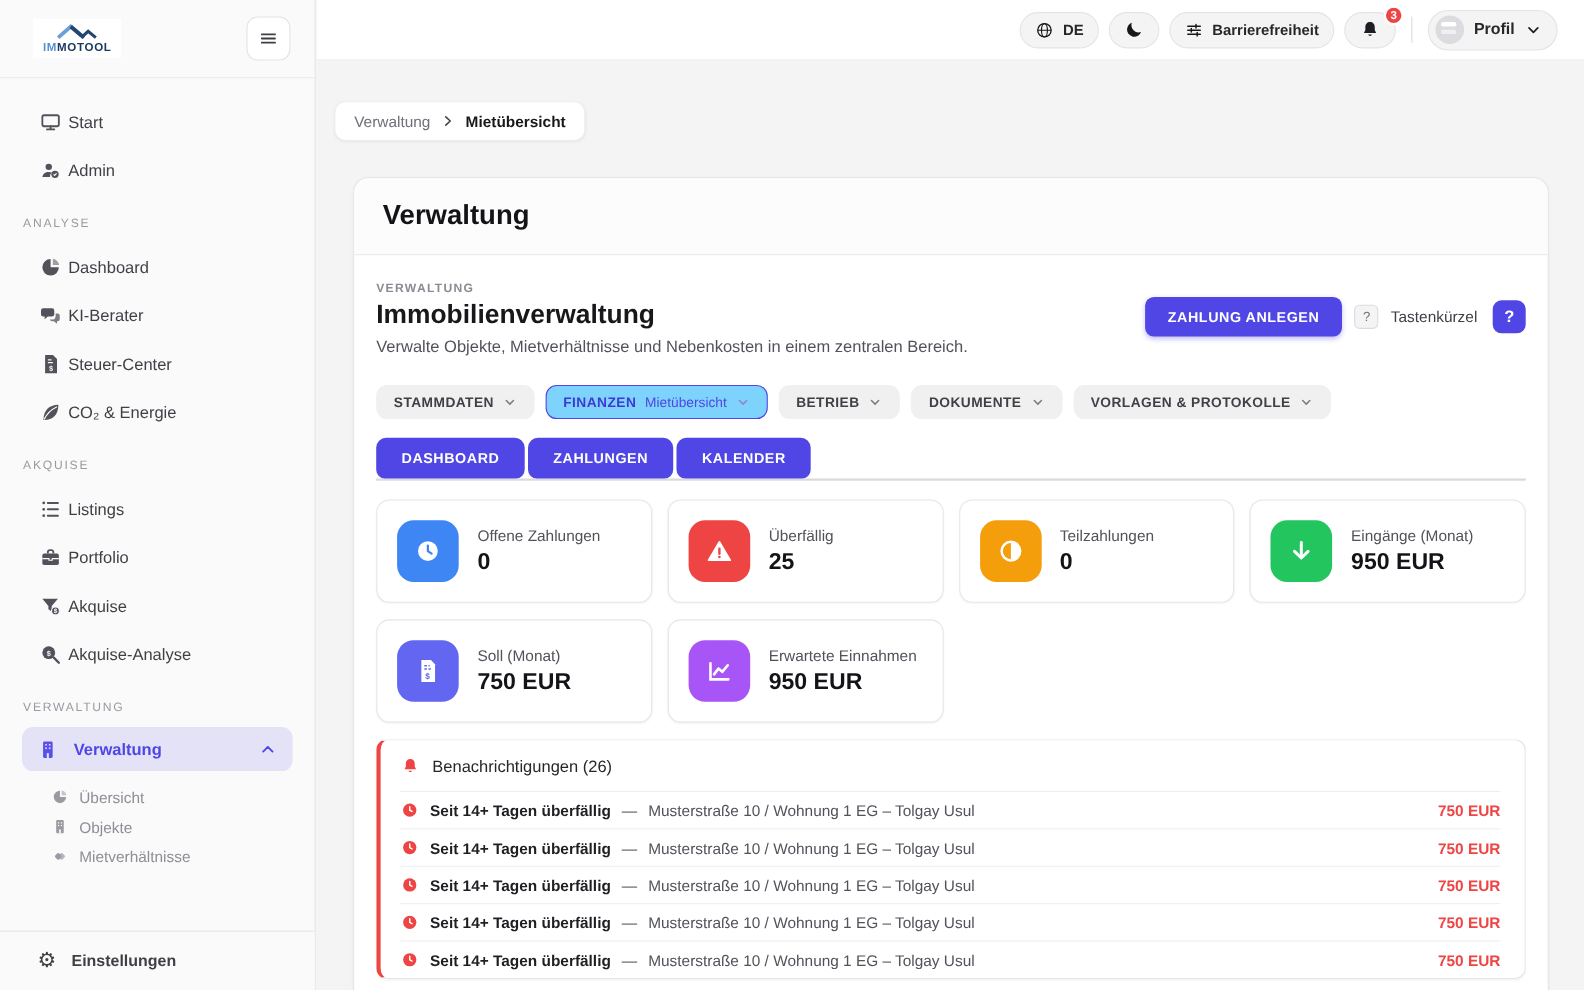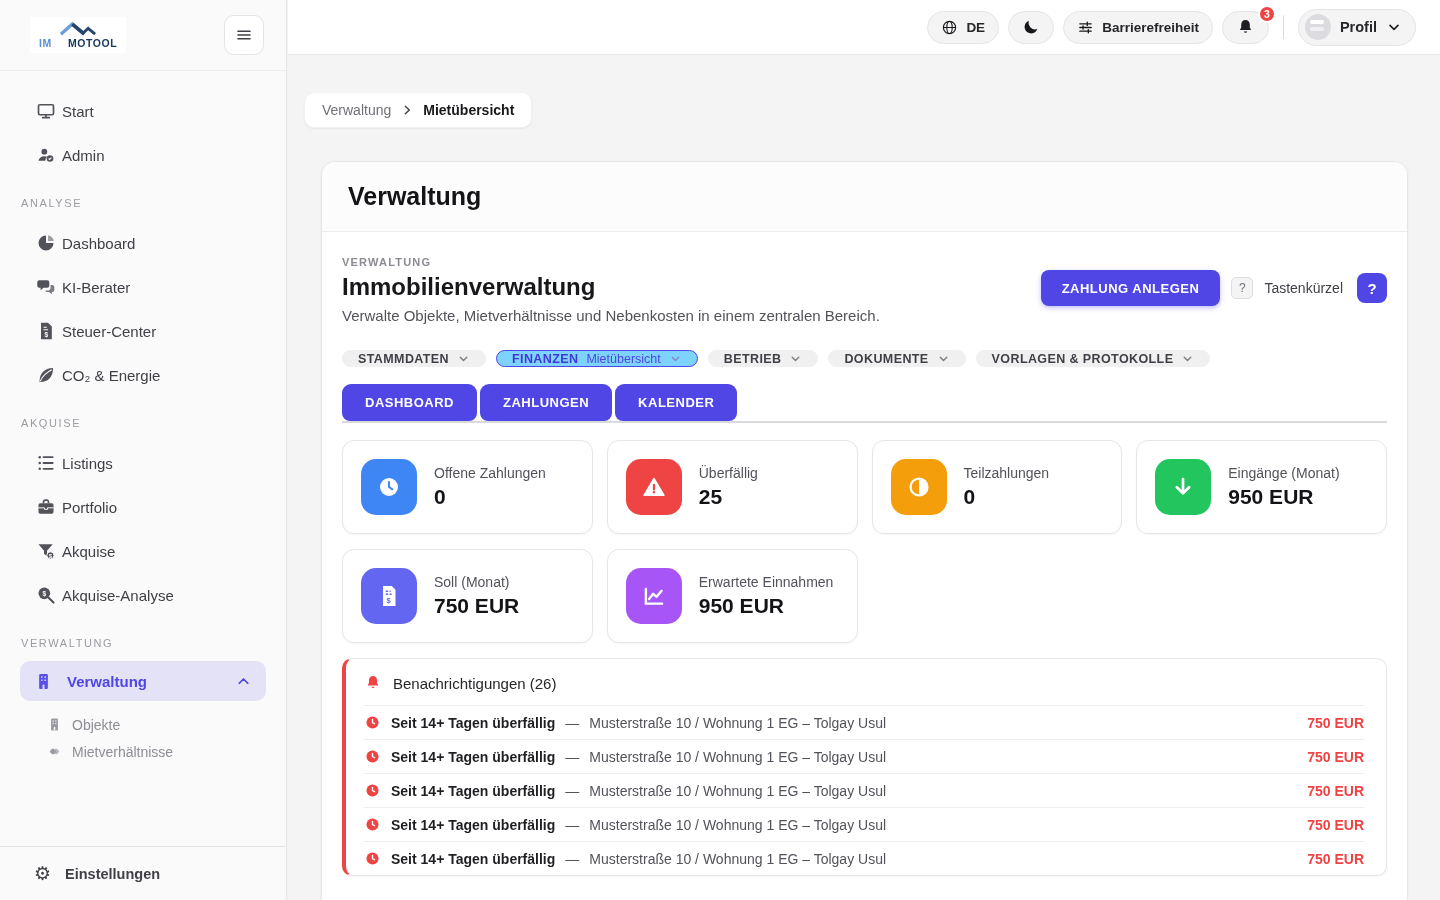--- a/index.html
+++ b/index.html
@@ -8,21 +8,21 @@
     background:#f4f4f5; color:#1f1f23; }
   svg { display:block; }
 
   
   .sidebar { position:absolute; left:0; top:0; width:287px; height:900px;
     background:#fafafa; border-right:1px solid #e4e4e7; z-index:5; }
   .logo-row { height:71px; display:flex; align-items:center; justify-content:space-between;
     padding:0 22px 0 30px; border-bottom:1px solid #ececee; }
   .logo-box { background:#fff; padding:3px 9px 5px; display:flex; flex-direction:column; align-items:center; }
   .logo-text { font-size:10.5px; font-weight:bold; letter-spacing:.6px; line-height:1; margin-top:1px; }
-  .logo-text .lt1 { color:#5b8fd0; } .logo-text .lt2 { color:#1b3a63;margin-left:16px; }
+  .logo-text .lt1 { color:#5b8fd0; } .logo-text .lt2 { color:#1b3a63; }
   .menu-btn { width:40px; height:40px; background:#fff; border:1px solid #e4e4e7; border-radius:10px;
     display:flex; align-items:center; justify-content:center; cursor:pointer; }
   .nav { padding-top:18px; }
   .nav-item { display:flex; align-items:center; gap:6px; height:44px; padding:0 22px 0 36px;
     font-size:15px; font-weight:500; color:#3f3f46; cursor:pointer; }
   .nav-item .ic { width:20px; height:20px; color:#52525b; flex:none; }
   .nav-item .grow { flex:1; }
   .section-label { margin:14px 0 6px; padding-left:21px; font-size:11px; font-weight:normal;
     letter-spacing:1.6px; color:#9a9aa3; height:24px; display:flex; align-items:center; }
   .nav-pill { margin:4px 20px 0; height:40px; border-radius:10px; background:#e3e2f7;
@@ -81,21 +81,21 @@
   .btn-primary { background:#4f46e5; color:#fff; border:none; border-radius:8px; height:36px;
     padding:0 21px; font-size:13px; font-weight:bold; letter-spacing:.5px; cursor:pointer;
     box-shadow:0 2px 5px rgba(79,70,229,.35); font-family:inherit; }
   .kbd { width:22px; height:22px; background:#f4f4f5; border:1px solid #dcdce0; border-radius:5px;
     font-size:12px; color:#6f6f78; display:flex; align-items:center; justify-content:center; }
   .shortcut-label { font-size:14px; color:#3f3f46; }
   .btn-help { width:30px; height:30px; background:#4f46e5; color:#fff; border:none; border-radius:8px;
     font-size:15px; font-weight:bold; cursor:pointer; margin-left:3px; font-family:inherit; }
 
   .tabs-row { display:flex; gap:10px; margin-top:26px; }
-  .tab-pill { display:inline-flex; align-items:center; gap:8px; height:17px; padding:0 15px;
+  .tab-pill { display:inline-flex; align-items:center; gap:8px; height:31px; padding:0 15px;
     background:#f0f0f1; border:1px solid #f0f0f1; border-radius:10px; font-size:12.5px; font-weight:bold;
     color:#3f3f46; letter-spacing:.4px; cursor:pointer; }
   .tab-pill .chev { color:#7c7c85; }
   .tab-pill.active { background:#7dd3fc; border:1.5px solid #4f46e5; color:#4038d6; }
   .tab-pill.active .sub { font-weight:normal; font-size:12.5px; letter-spacing:0; color:#4f46e5; }
   .tab-pill.active .chev { color:#8a86c9; }
 
   .subtabs { margin-top:17px; border-bottom:2px solid #d9d9de; display:flex; gap:3px; }
   .subtab { background:#4f46e5; color:#fff; border:none; border-radius:9px 9px 8px 8px; height:37px;
     padding:0 23px; font-size:13px; font-weight:bold; letter-spacing:.5px; cursor:pointer; font-family:inherit; }
@@ -239,20 +239,27 @@
       </svg>
       <span class="grow">Verwaltung</span>
       <svg width="17" height="17" viewBox="0 0 24 24">
         <path d="M6 14.5l6-6 6 6" stroke="#4f46e5" stroke-width="2.4" fill="none" stroke-linecap="round" stroke-linejoin="round"></path>
       </svg>
     </div>
 
     <div class="sub-list">
       <div class="sub-item">
         <svg class="ic" viewBox="0 0 24 24">
+          <path d="M12 12V3a9 9 0 1 0 9 9h-9z" fill="currentColor"></path>
+          <path d="M14.5 2.6v6.9h6.9a9 9 0 0 0-6.9-6.9z" fill="currentColor" opacity=".55"></path>
+        </svg>
+        <span>Übersicht</span>
+      </div>
+      <div class="sub-item">
+        <svg class="ic" viewBox="0 0 24 24">
           <rect x="6.5" y="2.5" width="11" height="19" rx="1.5" fill="currentColor"></rect>
           <rect x="9" y="5.5" width="1.8" height="1.8" fill="#fafafa"></rect>
             <rect x="13.2" y="5.5" width="1.8" height="1.8" fill="#fafafa"></rect>
           <rect x="9" y="9.5" width="1.8" height="1.8" fill="#fafafa"></rect>
             <rect x="13.2" y="9.5" width="1.8" height="1.8" fill="#fafafa"></rect>
           <rect x="10.8" y="16" width="2.4" height="5.5" fill="#fafafa"></rect>
         </svg>
         <span>Objekte</span>
       </div>
       <div class="sub-item">

